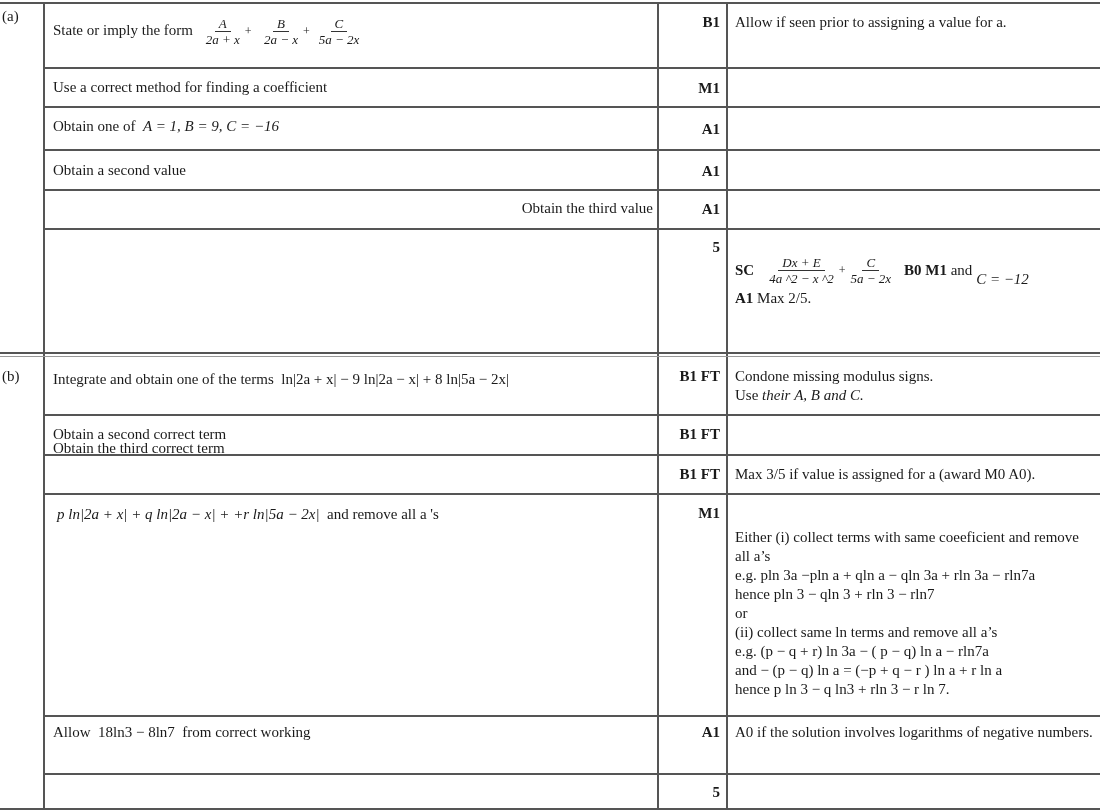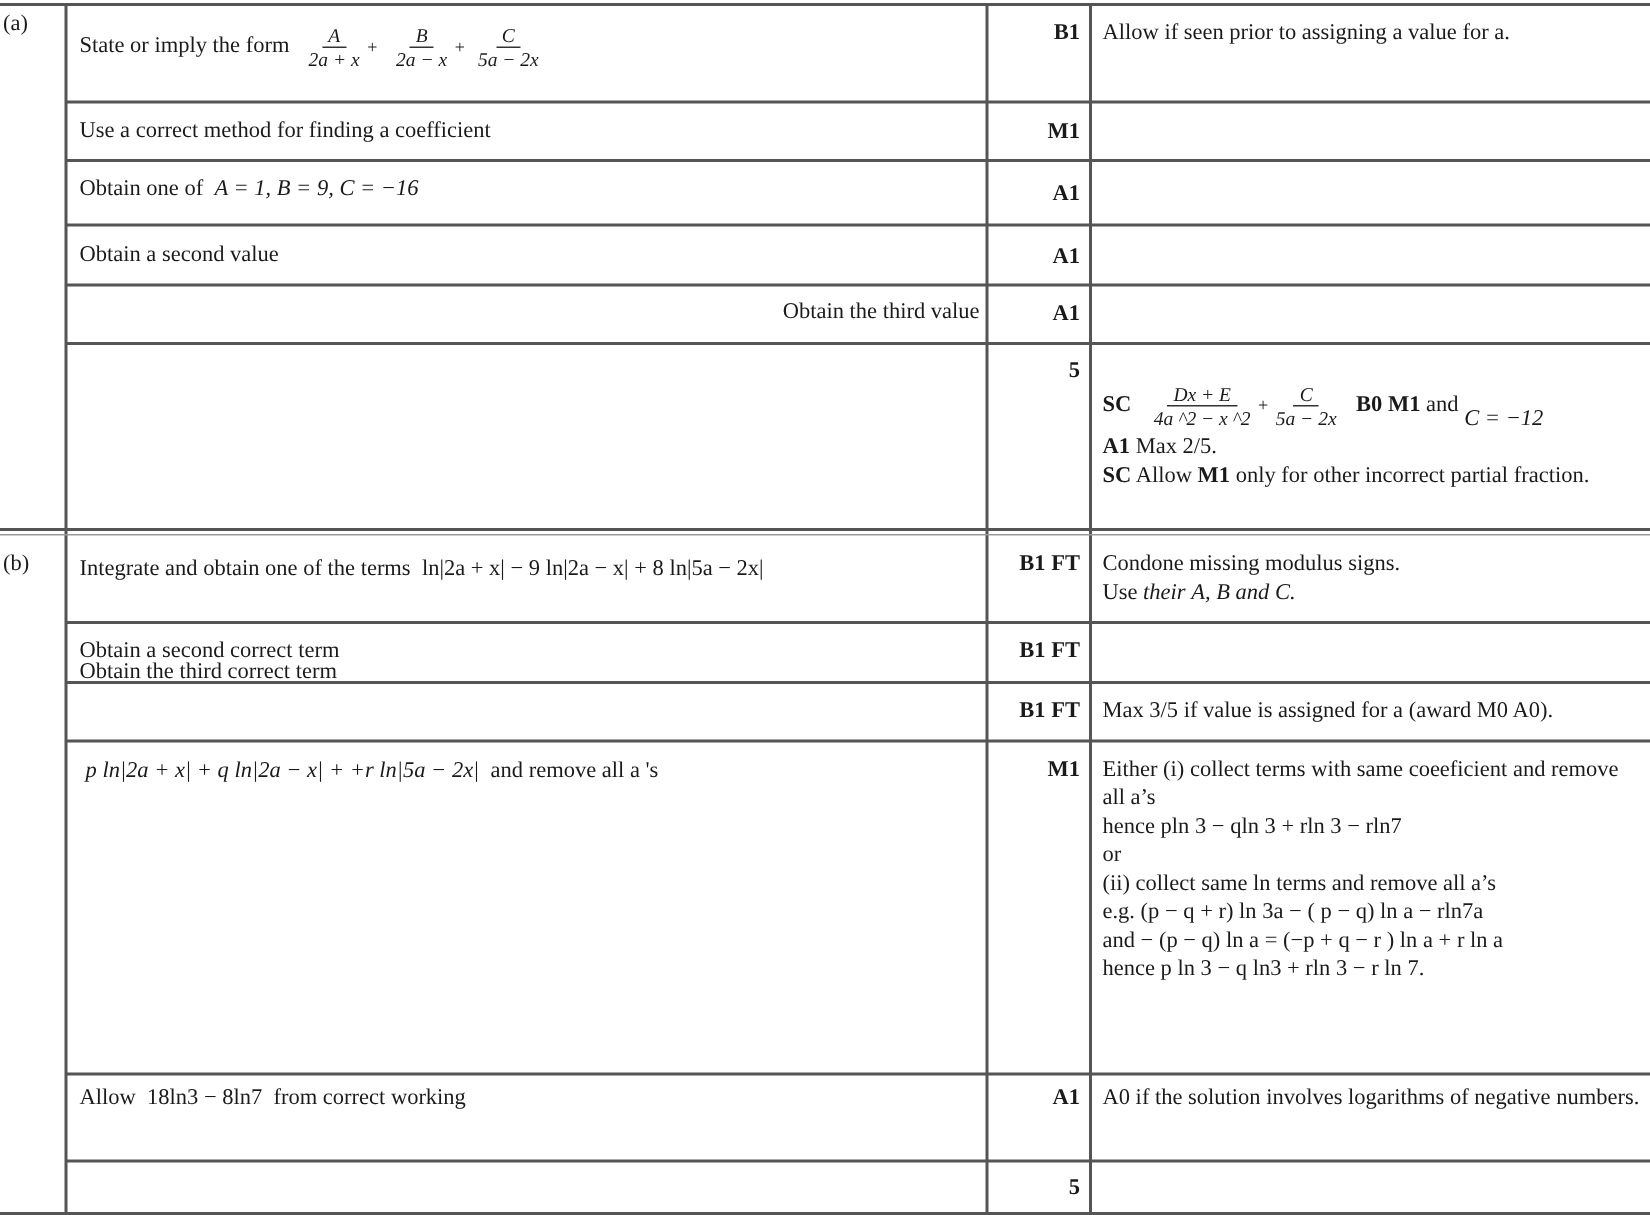--- a/index.html
+++ b/index.html
@@ -90,21 +90,20 @@
         <span class="num">Dx + E</span>
         <span class="den">4a ^2 − x ^2</span>
       </span><span class="plus">+</span>
     <span class="frac">
         <span class="num">C</span>
         <span class="den">5a − 2x</span>
       </span>
     <b style="margin-left:8px;">B0 M1</b>&nbsp;<span>and</span>&nbsp;<span class="it">C = −12</span>
   </div>
   <div><b>A1</b> <span>Max 2/5.</span></div>
-  <div><b>SC</b> <span>Allow</span> <b>M1</b> <span>only for other incorrect partial fraction.</span></div>
 </div>
 
 <div class="qlabel" style="top:368px;">(b)</div>
 
 <div class="cell ans" style="top:370px;">
   <span>Integrate and obtain one of the terms</span>&nbsp;
   <span class="math">ln|2a + x| − 9 ln|2a − x| + 8 ln|5a − 2x|</span>
 </div>
 <div class="cell mark" style="top:367px;">B1 FT</div>
 <div class="cell guid" style="top:367px;">
@@ -116,22 +115,23 @@
 <div class="cell mark" style="top:425px;">B1 FT</div>
 
 <div class="cell ans" style="top:439px;">Obtain the third correct term</div>
 <div class="cell mark" style="top:465px;">B1 FT</div>
 <div class="cell guid" style="top:465px;">Max 3/5 if value is assigned for a (award M0 A0).</div>
 
 <div class="cell ans" style="top:505px;">
   <div style="margin-left:4px;"><span class="it math">p ln|2a + x| + q ln|2a − x| + +r ln|5a − 2x|</span>&nbsp; <span>and remove all a 's</span></div>
 </div>
 <div class="cell mark" style="top:504px;">M1</div>
-<div class="cell guid" style="top:504px;">
+<div class="cell guid" style="top:528px;">
   <div>Either (i) collect terms with same coeeficient and remove all a’s</div>
+  <div>e.g. pln 3a −pln a + qln a − qln 3a + rln 3a − rln7a</div>
   <div>hence pln 3 − qln 3 + rln 3 − rln7</div>
   <div>or</div>
   <div>(ii) collect same ln terms and remove all a’s</div>
   <div>e.g. (p − q + r) ln 3a − ( p − q) ln a − rln7a</div>
   <div>and − (p − q) ln a = (−p + q − r ) ln a + r ln a</div>
   <div>hence p ln 3 − q ln3 + rln 3 − r ln 7.</div>
 </div>
 
 <div class="cell ans" style="top:723px;">
   <span>Allow</span>&nbsp;

